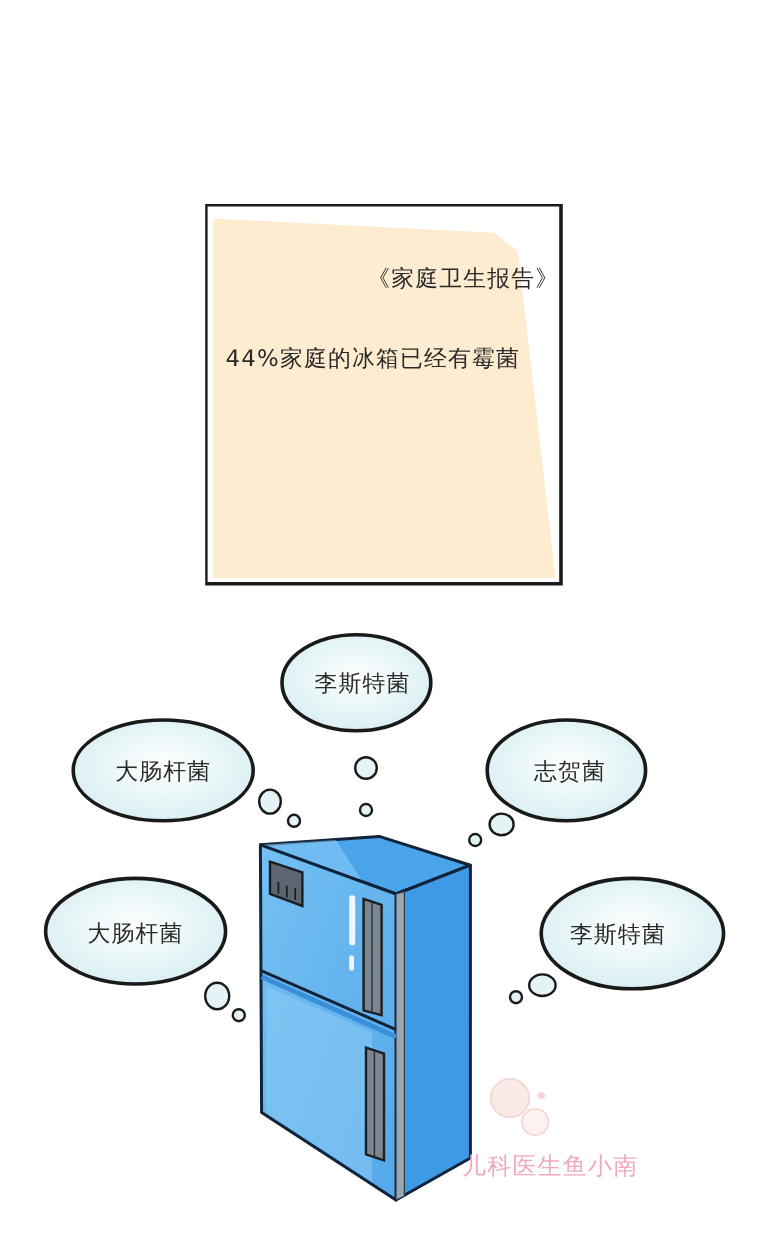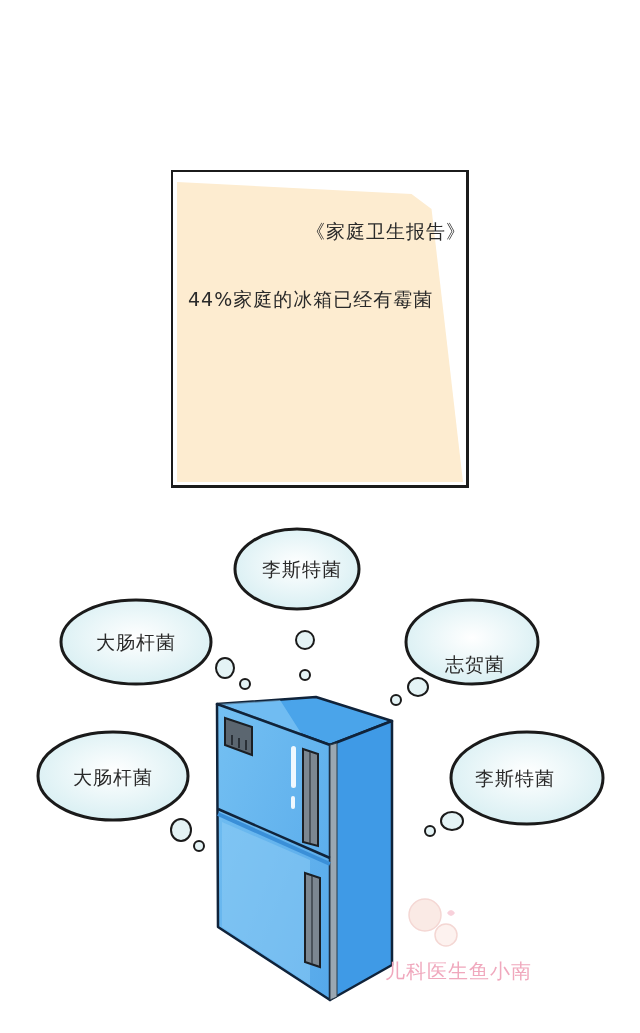--- a/index.html
+++ b/index.html
@@ -116,17 +116,17 @@
     <polygon points="305,873 320,878 320,967 305,962" fill="#7c8791" stroke="#1b1f24" stroke-width="2"></polygon>
     <path d="M312 876 L312 964" stroke="#2a3138" stroke-width="1.2"></path>
 
     <rect x="291" y="746" width="5" height="42" rx="2.5" fill="#ffffff" opacity="0.9"></rect>
     <rect x="291" y="796" width="4" height="13" rx="2" fill="#ffffff" opacity="0.9"></rect>
   </g>
 </svg>
 
 <div class="bubble-label" style="left:262px; top:557px;">李斯特菌</div>
 <div class="bubble-label" style="left:96px; top:630px;">大肠杆菌</div>
-<div class="bubble-label" style="left:445px; top:652px;">志贺菌</div>
+<div class="bubble-label" style="left:445px; top:630px;">志贺菌</div>
 <div class="bubble-label" style="left:73px; top:765px;">大肠杆菌</div>
 <div class="bubble-label" style="left:475px; top:766px;">李斯特菌</div>
 
 <div class="watermark">儿科医生鱼小南</div>
 
 </body></html>

